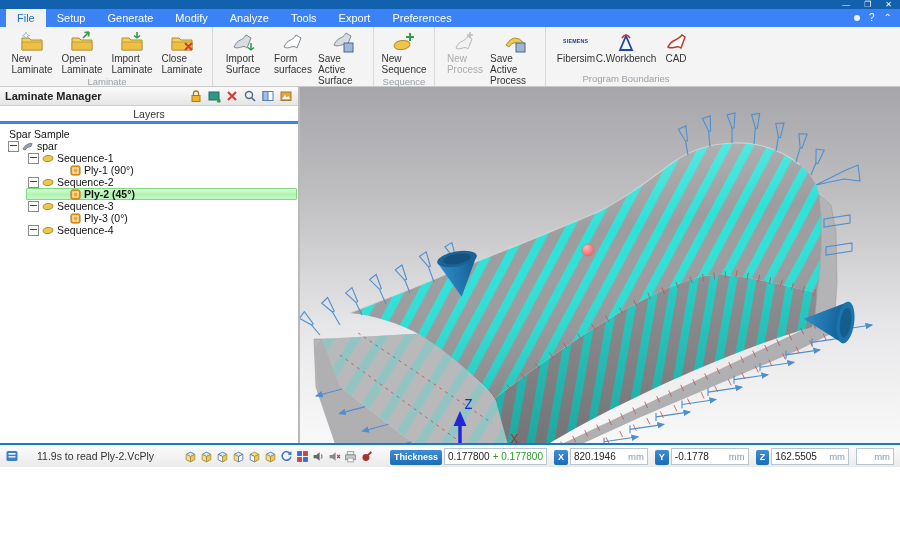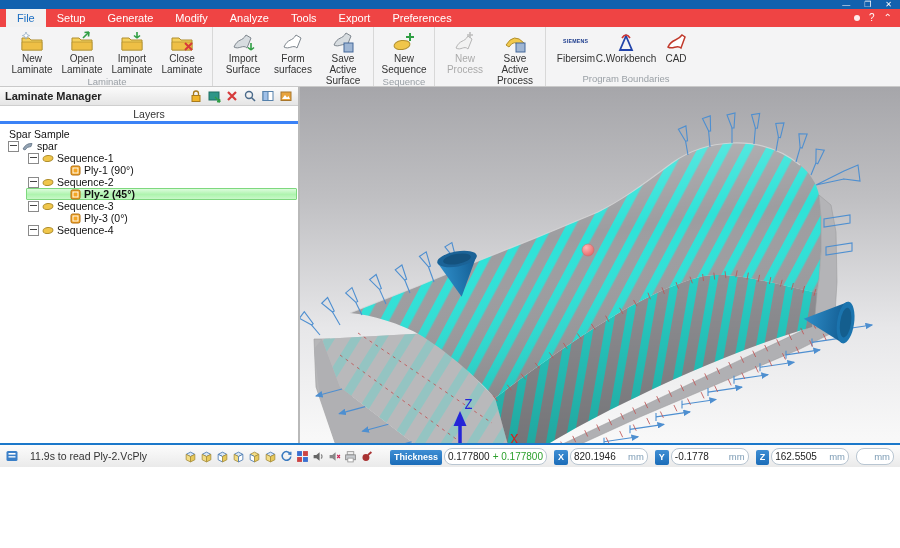--- a/index.html
+++ b/index.html
@@ -4,35 +4,35 @@
 <style>
   html,body{margin:0;padding:0}
   body{width:900px;height:548px;overflow:hidden;position:relative;background:#fff;
        font-family:"Liberation Sans",sans-serif;-webkit-font-smoothing:antialiased}
 
   
   .titlebar{height:9px;background:#1261ae;display:flex;justify-content:flex-end;align-items:center;gap:14px;padding-right:8px}
   .winbtn{color:#fff;font-size:8px;line-height:9px;cursor:default}
 
   
-  .menubar{height:18px;background:#ef4444;display:flex;align-items:stretch;padding-left:6px;position:relative}
+  .menubar{height:18px;background:#3b82f6;display:flex;align-items:stretch;padding-left:6px;position:relative}
   .menuitem{color:#fff;font-size:11px;padding:0 11px;display:flex;align-items:center;cursor:default}
   .menuitem.active{background:#f2f2f2;color:#1b6ec2}
   .menubar-right{position:absolute;right:8px;top:0;height:18px;display:flex;align-items:center;gap:9px;color:#fff}
   .mb-dot{width:6px;height:6px;border-radius:50%;background:#fff;opacity:.9}
   .mb-glyph{font-size:10px;line-height:10px}
 
   
   .ribbon{height:59px;background:#f4f4f5;border-bottom:1px solid #c9c9c9;display:flex;align-items:stretch;padding-left:2px}
   .rgroup{display:flex;flex-direction:column;padding:2px 5px 0}
   .rgroup+.rgroup{border-left:1px solid #d8d8d8}
   .rgroup .btns{display:flex;flex:1;align-items:flex-start}
   .gname{text-align:center;font-size:9.5px;color:#9aa0a6;padding:0 0 2px}
   .rbtn{width:50px;display:flex;flex-direction:column;align-items:center;font-size:10px;color:#333;
-        line-height:1.08;text-align:center;padding-top:2px;cursor:default}
+        line-height:1.08;padding-top:2px;cursor:default}
   .rbtn .ricon{width:24px;height:22px;margin-bottom:1px;display:flex;align-items:center;justify-content:center}
   .rbtn .rlabel{white-space:pre-line}
   .rbtn.disabled{color:#aaa}
   .siemens{color:#1a3a8c;font-weight:bold;font-size:9px;transform:scale(.58);letter-spacing:.4px;white-space:nowrap}
 
   
   .main{display:flex;height:356px}
   .sidebar{width:298px;background:#fff;border-right:2px solid #b9b9b9;display:flex;flex-direction:column}
   .sb-header{height:18px;background:linear-gradient(#fbfbfb,#e5e5e5);border-bottom:1px solid #cfcfcf;
              display:flex;align-items:center;padding:0 5px}
@@ -54,28 +54,28 @@
   .trow.selected .lbl{font-weight:bold}
   .selband{position:absolute;left:26px;right:1px;top:0;bottom:0;
            background:linear-gradient(#dcfbdc,#aef4ae 55%,#c8f8c8);border:1px solid #7ed87e;border-radius:1px;z-index:1}
 
   .viewport{flex:1;position:relative;overflow:hidden}
   .viewport svg{display:block}
 
   
   .statusbar{height:22px;border-top:2px solid #1b78ca;background:linear-gradient(#fcfcfc,#eaeaea);
              display:flex;align-items:center;padding:0 6px;font-size:10.5px;color:#333}
-  .sb-msg{display:flex;align-items:center;gap:12px}
+  .sb-msg{display:flex;align-items:center;gap:19px}
   .spacer{flex:1}
   .iconstrip{display:flex;align-items:center;gap:3px;margin-right:10px}
   .iconstrip svg{display:block;cursor:default}
   .chipgroup{display:flex;align-items:flex-end;gap:2px;margin-left:7px}
   .badge{background:linear-gradient(#3f8ed4,#1a6cb8);color:#fff;font-weight:bold;font-size:9px;
          padding:0 4px;height:15px;display:flex;align-items:center;border-radius:2px}
-  .field{display:flex;align-items:center;height:15px;border:1px solid #b9c6d2;background:#fff;border-radius:8px;padding:0 3px}
+  .field{display:flex;align-items:center;height:15px;border:1px solid #b9c6d2;background:#fff;border-radius:0;padding:0 3px}
   .field .val{font-size:10px;color:#222}
   .field .added{font-size:10px;color:#2ca02c;margin-left:3px}
   .field .unit{font-size:9.5px;color:#7d9cb5;margin-left:6px}
   .coordval{width:48px}
 </style>
 </head>
 <body>
 
 <div class="titlebar">
   <span class="winbtn">—</span>

